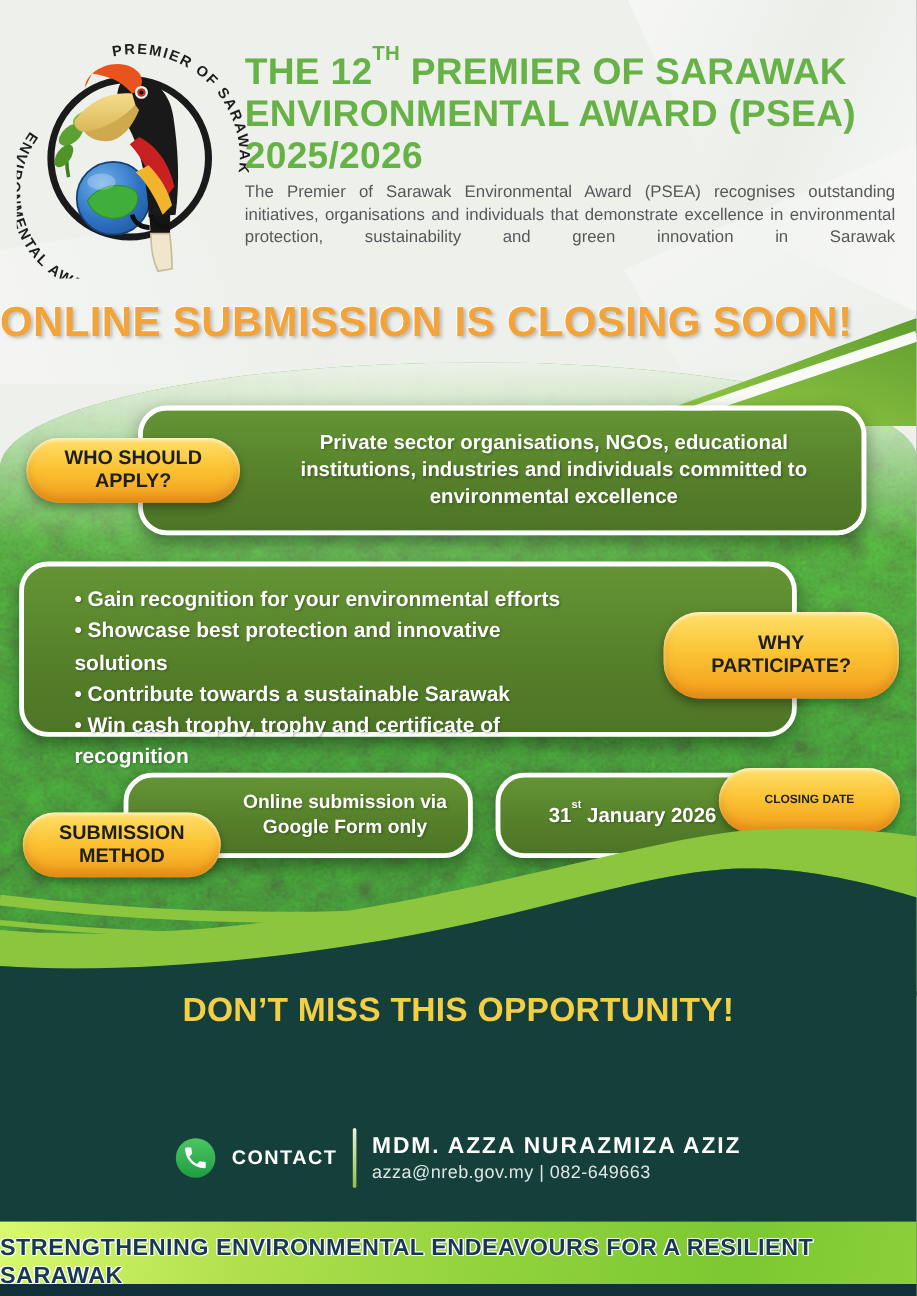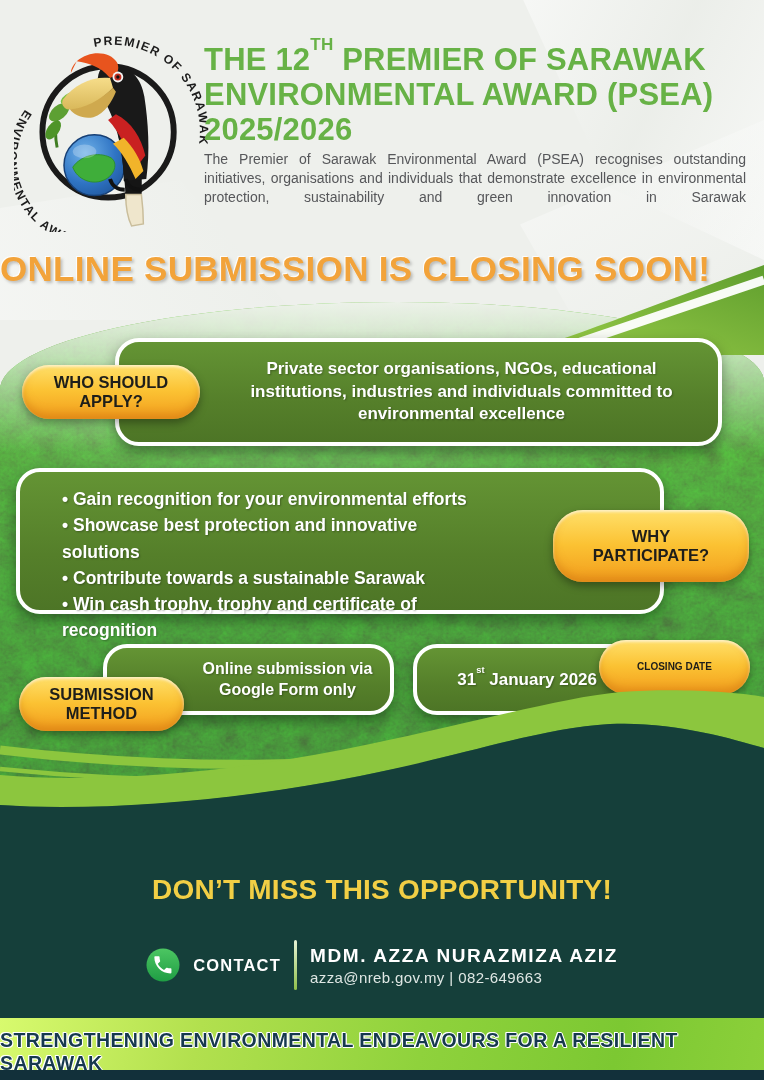--- a/index.html
+++ b/index.html
@@ -63,21 +63,21 @@
   .pillA{left:22px;top:365px;width:178px;height:54px;}
   .pillB{left:553px;top:510px;width:196px;height:72px;}
   .pillC{left:19px;top:653px;width:165px;height:54px;margin-top:24px;}
   .pillD{left:599px;top:640px;width:151px;height:54px;font-size:10px;}
 
   
   .wave{position:absolute;left:0;top:680px;width:764px;height:150px;}
   .teal{position:absolute;left:0;top:826px;width:764px;height:254px;background:#153f3a;}
 
   .cta-head{position:absolute;left:0;top:826px;width:764px;text-align:center;
-    color:#f2cf45;font-weight:bold;font-size:28px;letter-spacing:.2px;margin-top:48px;}
+    color:#f2cf45;font-weight:bold;font-size:28px;letter-spacing:.2px;}
   .cta-sub{position:absolute;left:0;top:864px;width:764px;text-align:center;
     color:#f3f5f4;font-size:24px;line-height:1.26;font-weight:400;}
 
   .contact{position:absolute;left:0;top:940px;width:764px;display:flex;
     justify-content:center;align-items:center;gap:13px;color:#fff;}
   .phone{width:34px;height:34px;flex:0 0 auto;}
   .contact-label{font-size:16.5px;font-weight:bold;letter-spacing:1.2px;}
   .vdiv{width:3px;height:50px;background:linear-gradient(180deg,#e8f3d8,#8fbf4a);border-radius:2px;}
   .contact-right{display:flex;flex-direction:column;gap:2px;}
   .contact-name{font-size:19px;font-weight:bold;letter-spacing:1.6px;}

